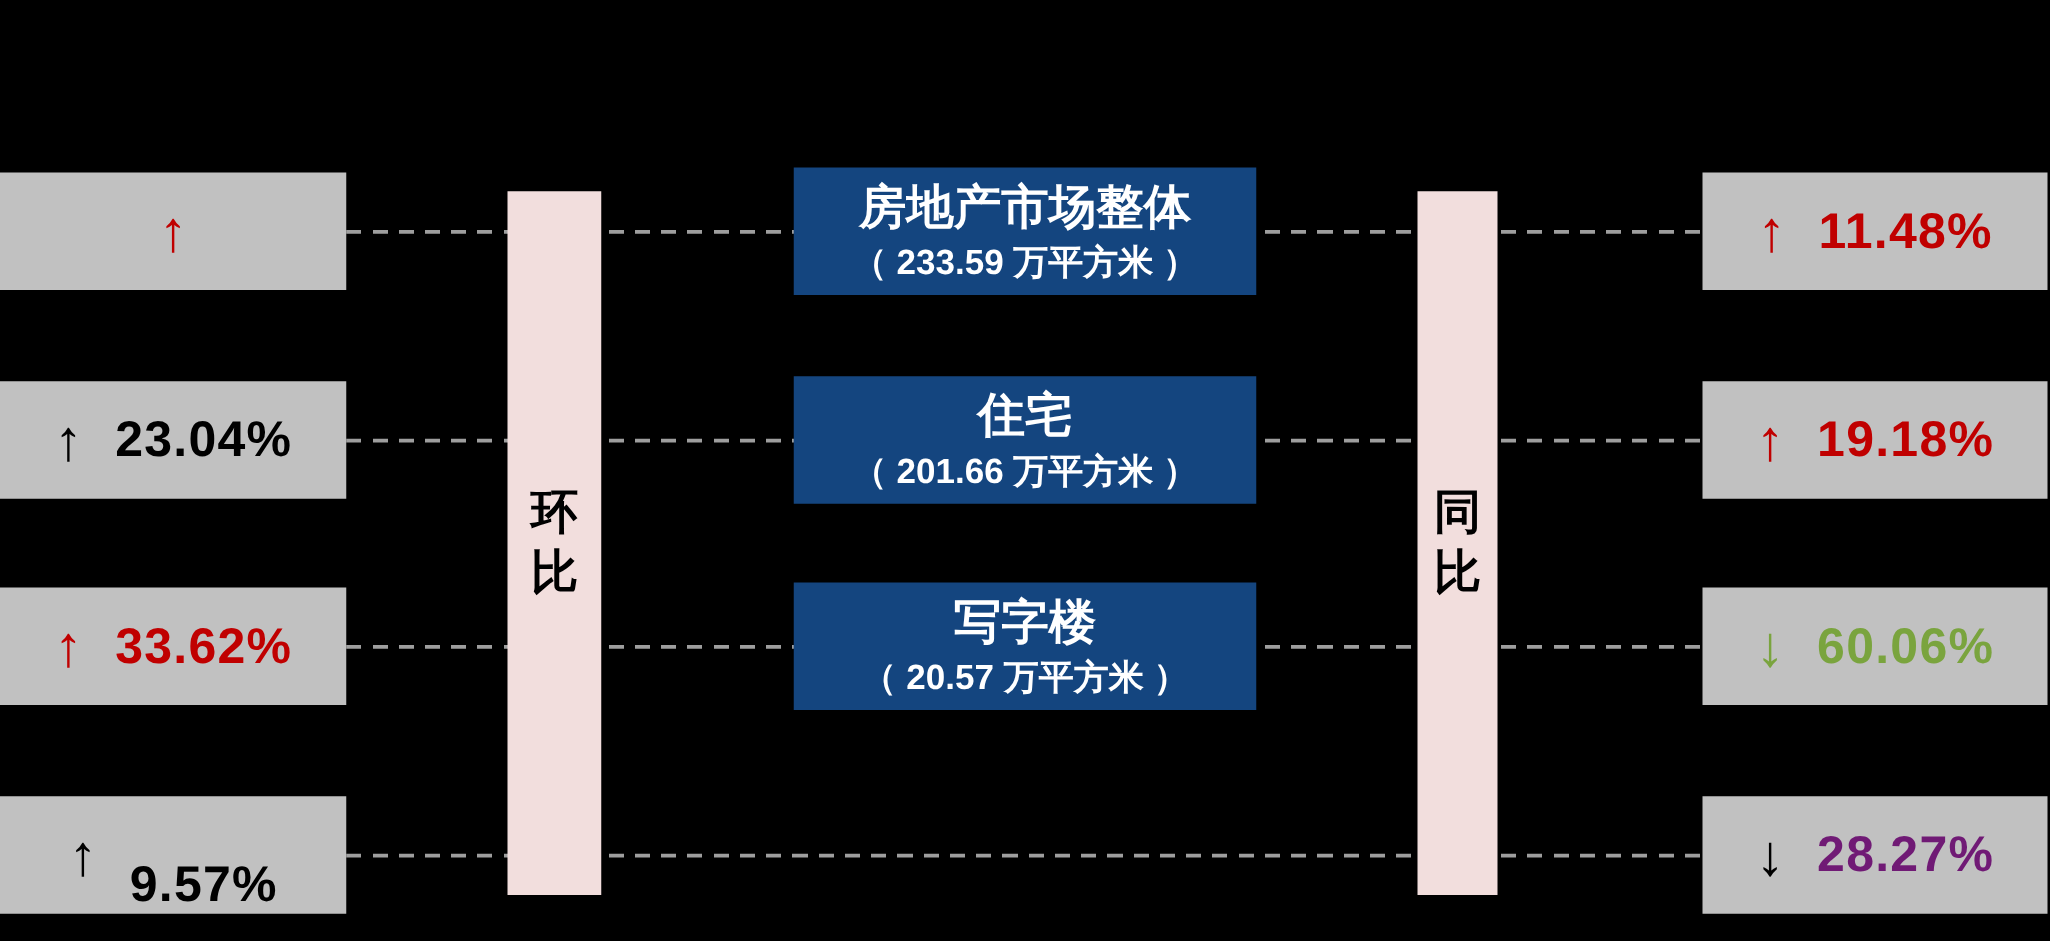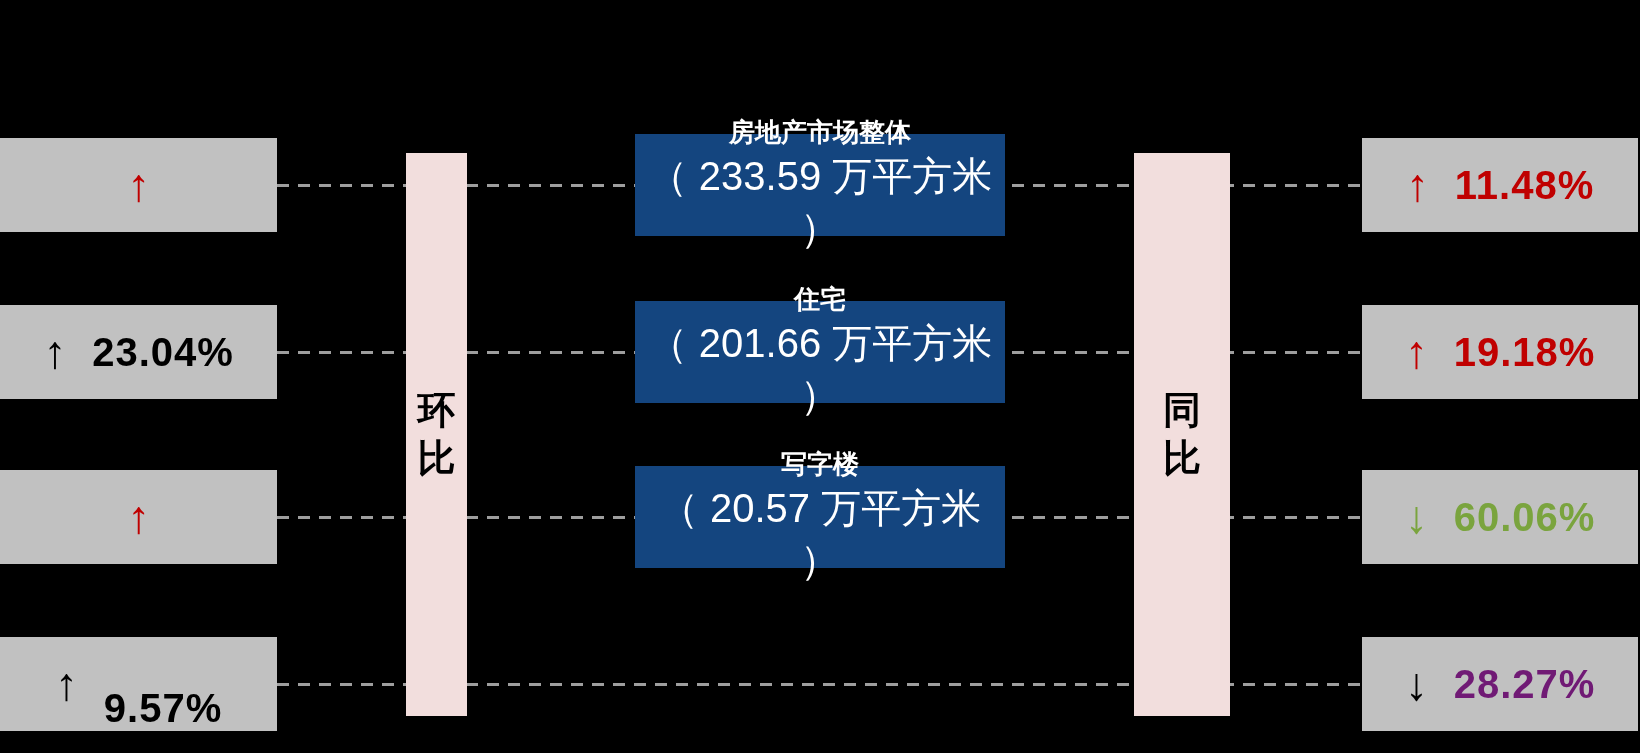--- a/index.html
+++ b/index.html
@@ -64,43 +64,43 @@
     height: 102px;
     background: #14457f;
     color: #ffffff;
     display: flex;
     flex-direction: column;
     align-items: center;
     justify-content: center;
     text-align: center;
   }
   .cname {
-    font-size: 26px;
+    font-size: 38px;
     font-weight: 700;
     line-height: 1.3;
   }
   .carea {
-    font-size: 40px;
-    font-weight: 400;
+    font-size: 28px;
+    font-weight: 700;
     line-height: 1.3;
   }
 
   
   .bar {
     position: absolute;
     top: 153px;
     height: 563px;
     background: #f2dedd;
     display: flex;
     align-items: center;
     justify-content: center;
     z-index: 5;
   }
-  .bar.left  { left: 406px;  width: 61px; }
-  .bar.right { left: 1134px; width: 96px; }
+  .bar.left  { left: 406px;  width: 75px; }
+  .bar.right { left: 1134px; width: 64px; }
   .bar-label {
     width: 40px;
     font-size: 38px;
     font-weight: 700;
     color: #000000;
     text-align: center;
     line-height: 1.25;
     word-break: break-all;
   }
 </style>
@@ -135,20 +135,21 @@
   <div class="pbox right">
     <span class="arrow" style="color: rgb(192, 0, 0);">↑</span>
     <span class="pct" style="color: rgb(192, 0, 0); text-align: center;">19.18%</span>
   </div>
 </div>
 
 <div class="row row2">
   <div class="dash"></div>
   <div class="pbox left">
     <span class="arrow" style="color: rgb(192, 0, 0);">↑</span>
+    <span class="pct" style="color: rgb(192, 0, 0);">33.62%</span>
   </div>
   <div class="cbox">
     <div class="cname">写字楼</div>
     <div class="carea">（ 20.57 万平方米 ）</div>
   </div>
   <div class="pbox right">
     <span class="arrow" style="color: rgb(122, 164, 62);">↓</span>
     <span class="pct" style="color: rgb(122, 164, 62);">60.06%</span>
   </div>
 </div>

